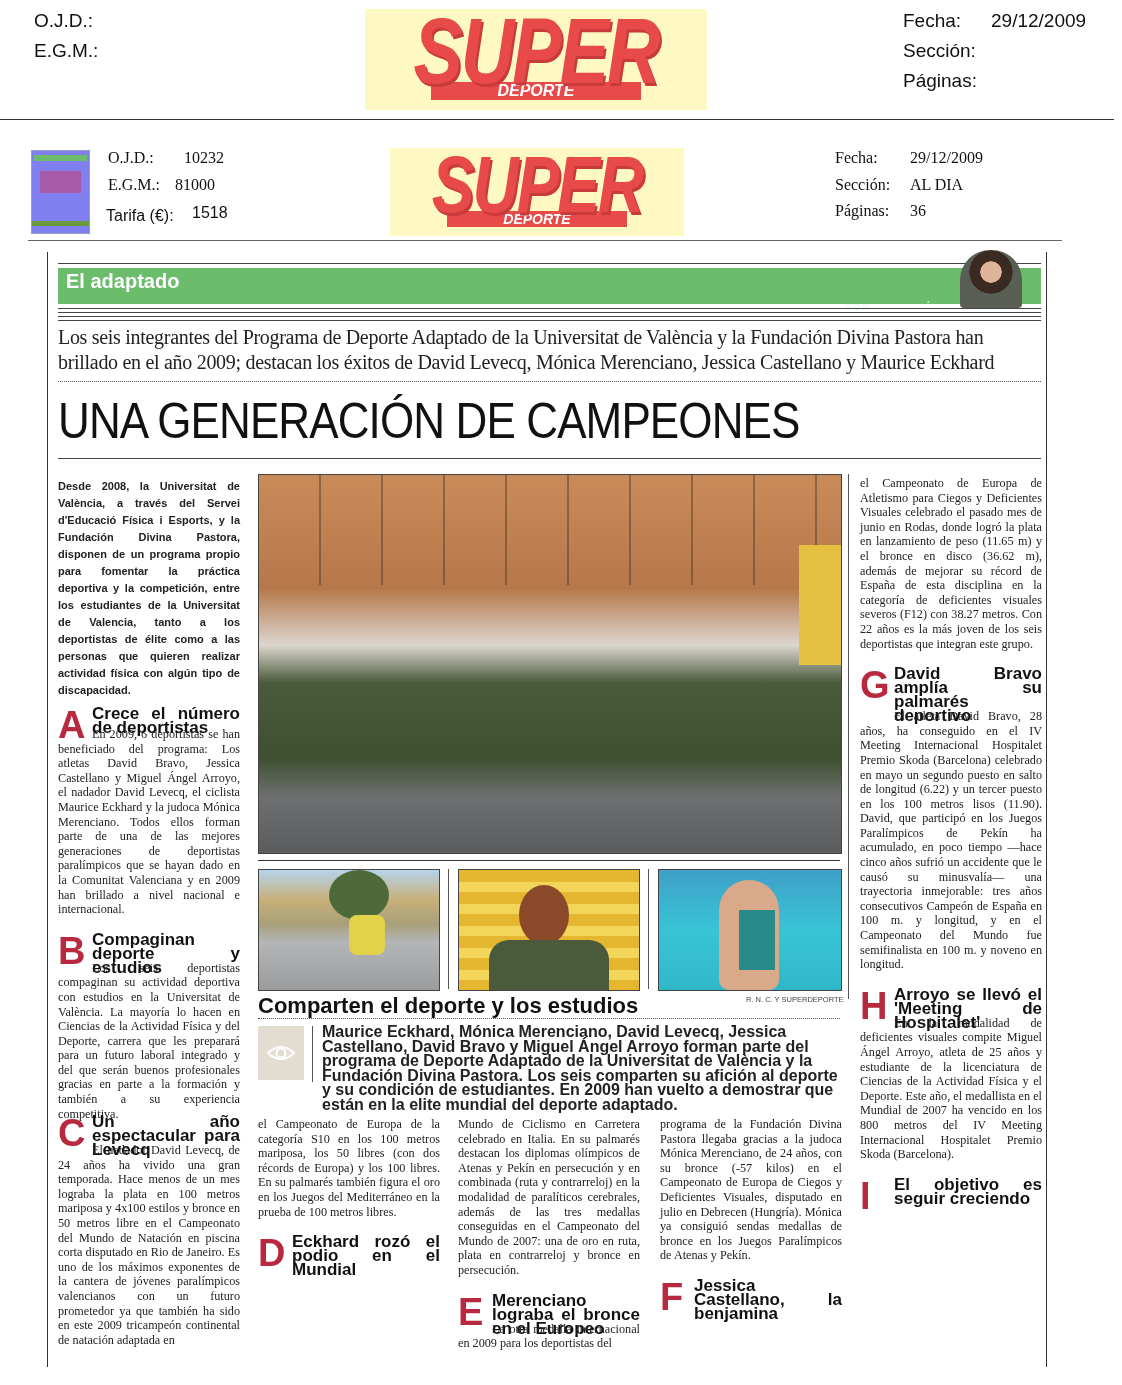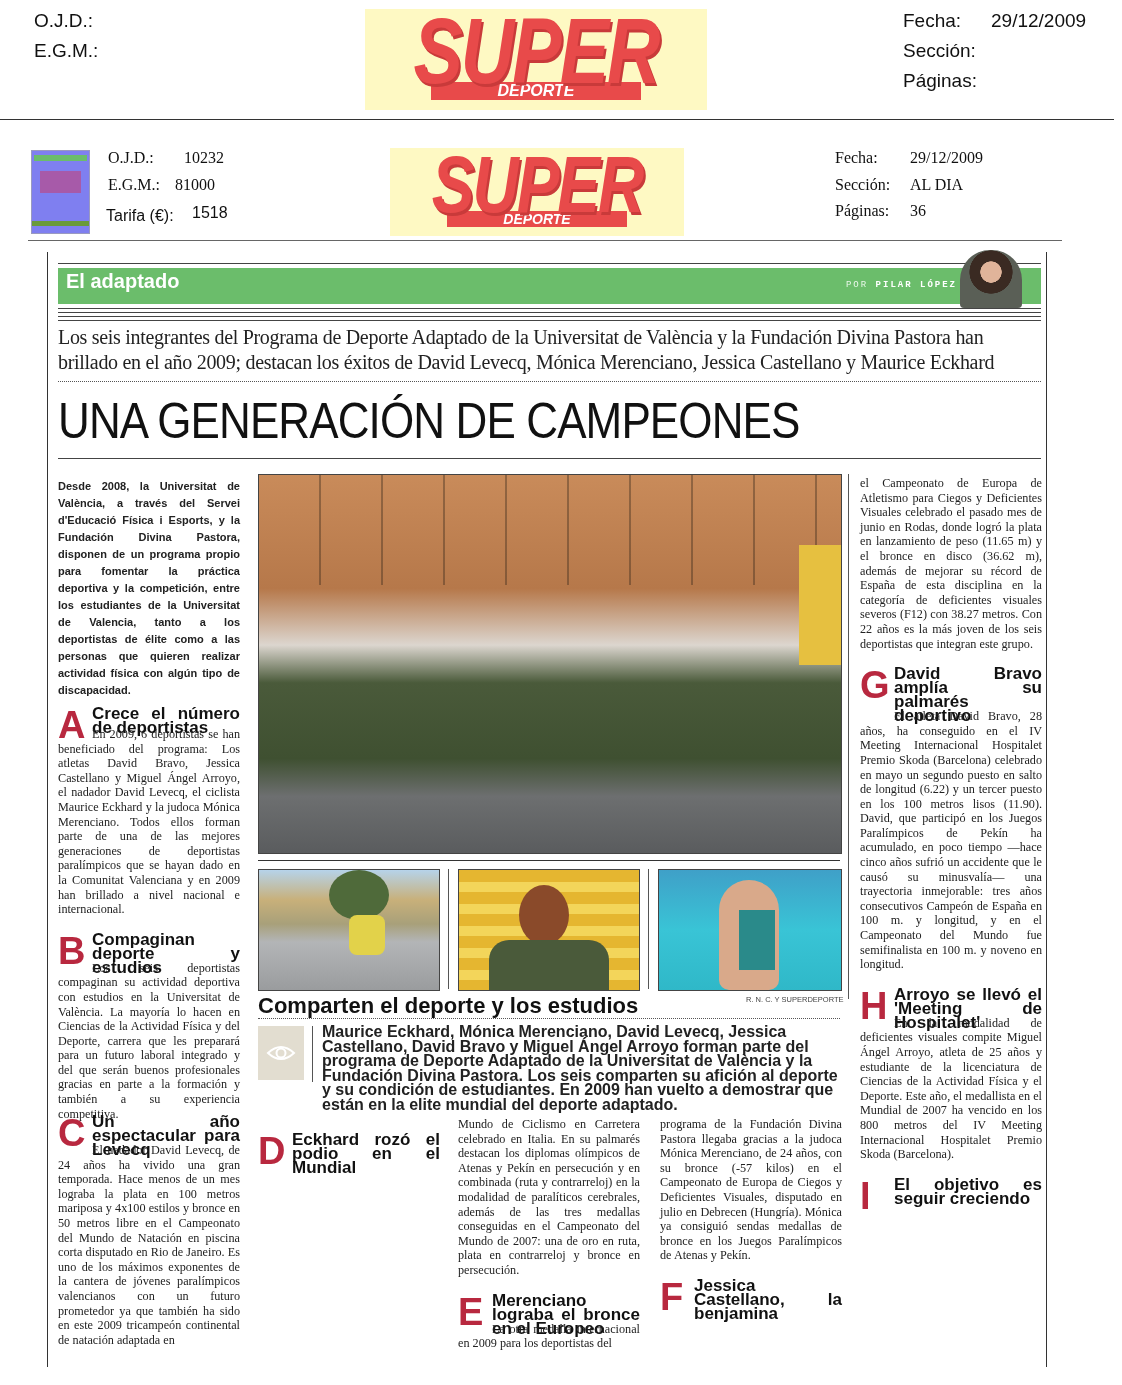--- a/index.html
+++ b/index.html
@@ -12,21 +12,21 @@
   .logo .deporte-bar { background:#e84a4a; color:#fff; font-family:"Liberation Sans", sans-serif; font-weight:bold; font-style:italic; text-align:center; }
   .hr { position:absolute; height:1px; background:#333; }
   .meta-serif { font-family:"Liberation Serif", serif; font-size:16px; color:#111; }
   .meta-sans { font-family:"Liberation Sans", sans-serif; font-size:16px; color:#111; }
   .thumb { background:#7f7ff0; border:1px solid #9a9ac0; }
   
   .frame-left { position:absolute; left:47px; top:252px; width:1px; height:1115px; background:#333; }
   .frame-right { position:absolute; left:1046px; top:252px; width:1px; height:1115px; background:#333; }
   .band { position:absolute; left:58px; top:268px; width:983px; height:36px; background:#6bbd6b; }
   .band-title { position:absolute; left:8px; top:2px; font-family:"Liberation Sans", sans-serif; font-weight:bold; font-size:20px; color:#fff; }
-  .band-by { position:absolute; right:84px; top:12px; font-family:Liberation Mono, monospace; font-size:9px; letter-spacing:2px; color:#e9f7e9; }
+  .band-by { position:absolute; right:84px; top:34px; font-family:Liberation Sans, sans-serif; font-size:9px; letter-spacing:2px; color:#e9f7e9; }
   .band-by b { color:#fff; }
   .avatar { position:absolute; left:960px; top:250px; width:62px; height:58px; border-radius:30px 30px 4px 4px; background:radial-gradient(circle at 50% 38%, #e0b49a 0 22%, #3a2a22 23% 45%, #5a5f56 46%); }
   .lines { position:absolute; left:58px; width:983px; height:1px; background:#444; }
   .subhead { position:absolute; left:58px; top:325px; width:985px; font-family:"Liberation Serif", serif; font-size:20px; line-height:25px; color:#222; letter-spacing:-0.3px; }
   .dotline { position:absolute; left:58px; width:983px; border-top:1px dotted #555; }
   .title { position:absolute; left:58px; top:392px; font-family:"Liberation Sans", sans-serif; font-size:50px; font-weight:normal; color:#111; letter-spacing:-1px; transform:scaleX(0.88); transform-origin:left top; }
   .col { position:absolute; font-family:"Liberation Serif", serif; font-size:12.2px; line-height:14.6px; color:#222; text-align:justify; }
   .lead { font-family:"Liberation Sans", sans-serif; font-weight:bold; font-size:11px; line-height:17px; color:#222; text-align:justify; }
   .sec { margin-top:8px; }
   .sec-head { display:flex; align-items:flex-start; }
@@ -186,20 +186,21 @@
 <div class="col" style="left:58px;top:1115px;width:182px;">
   <div class="sec" style="margin-top:0;">
     <div class="sec-head">
         <span class="drop">C</span>
         <span class="sec-title">Un año espectacular para Levecq</span>
       </div>
     <div class="sec-body">El nadador David Levecq, de 24 años ha vivido una gran temporada. Hace menos de un mes lograba la plata en 100 metros mariposa y 4x100 estilos y bronce en 50 metros libre en el Campeonato del Mundo de Natación en piscina corta disputado en Rio de Janeiro. Es uno de los máximos exponentes de la cantera de jóvenes paralímpicos valencianos con un futuro prometedor ya que también ha sido en este 2009 tricampeón continental de natación adaptada en</div>
   </div>
 </div>
 <div class="col" style="left:258px;top:1117px;width:182px;">
+  <div>el Campeonato de Europa de la categoría S10 en los 100 metros mariposa, los 50 libres (con dos récords de Europa) y los 100 libres. En su palmarés también figura el oro en los Juegos del Mediterráneo en la prueba de 100 metros libres.</div>
   <div class="sec" style="margin-top:16px;">
     <div class="sec-head">
         <span class="drop">D</span>
         <span class="sec-title">Eckhard rozó el podio en el Mundial</span>
       </div>
   </div>
 </div>
 <div class="col" style="left:458px;top:1117px;width:182px;">
   <div>Mundo de Ciclismo en Carretera celebrado en Italia. En su palmarés destacan los diplomas olímpicos de Atenas y Pekín en persecución y en combinada (ruta y contrarreloj) en la modalidad de paralíticos cerebrales, además de las tres medallas conseguidas en el Campeonato del Mundo de 2007: una de oro en ruta, plata en contrarreloj y bronce en persecución.</div>
   <div class="sec" style="margin-top:16px;">

